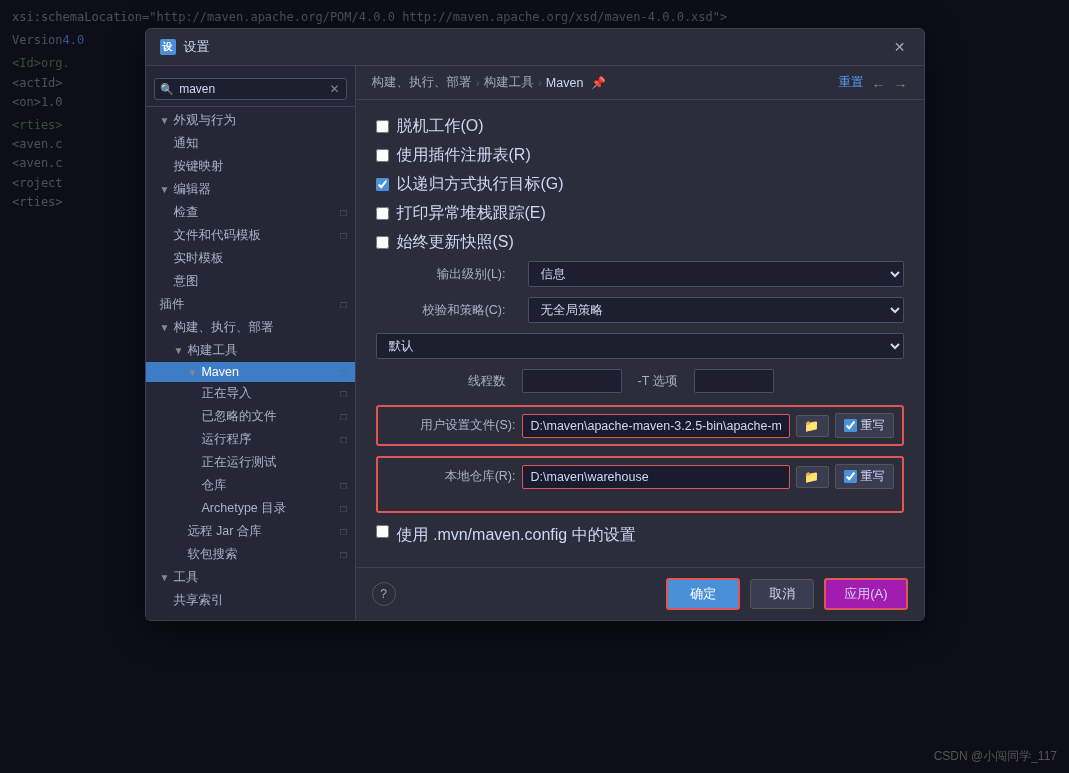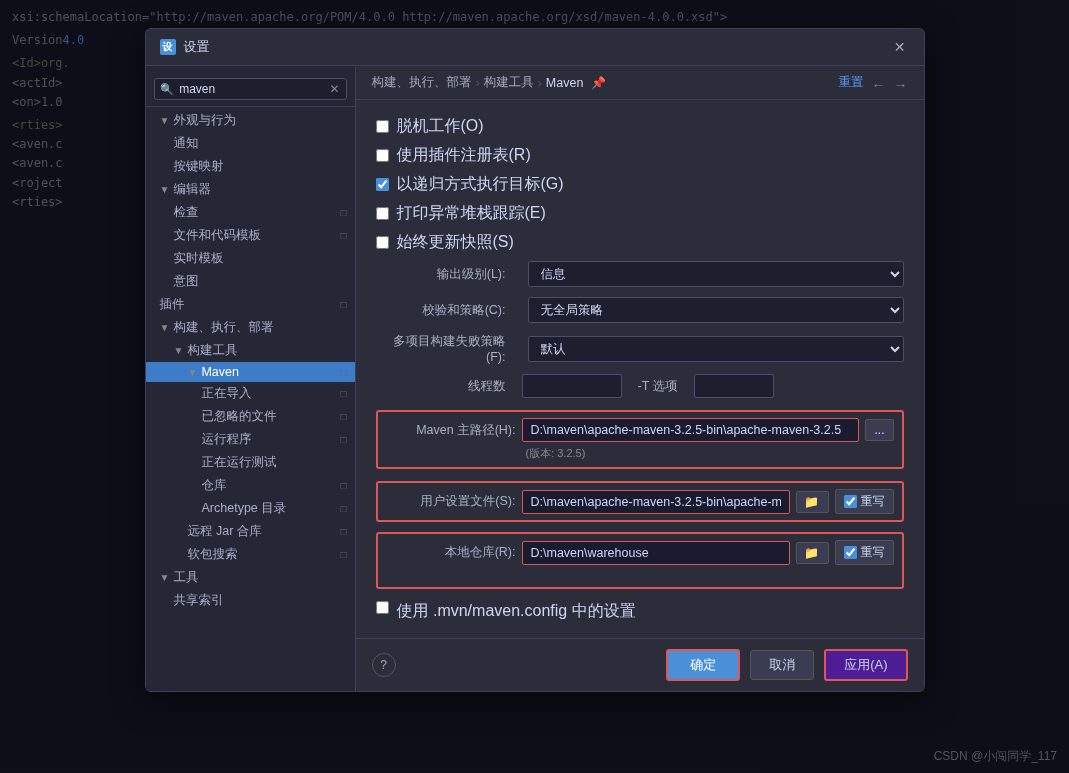--- a/index.html
+++ b/index.html
@@ -462,21 +462,21 @@
       background: #3a3d52;
       border: 1px solid #555;
       color: #cdd6f4;
       padding: 5px 18px;
       cursor: pointer;
       border-radius: 3px;
       font-size: 13px;
     }
 
     .btn-apply {
-      background: #4c1d95;
+      background: #a21caf;
       border: 2px solid #e05555;
       color: #cdd6f4;
       padding: 5px 18px;
       cursor: pointer;
       border-radius: 3px;
       font-size: 13px;
     }
 
     
     .watermark {
@@ -674,43 +674,32 @@
           </div>
 
           <div class="form-row">
             <div class="form-label">校验和策略(C):</div>
             <div class="form-control-wrap">
               <select class="form-select"><option selected="">无全局策略</option><option>严格</option><option>警告</option></select>
             </div>
           </div>
 
           <div class="form-row">
-            <div class="form-label">多项目构建失败策略(F):</div>
             <div class="form-control-wrap">
               <select class="form-select"><option selected="">默认</option><option>失败最快</option><option>永不失败</option></select>
             </div>
           </div>
 
           <div class="thread-row">
             <div class="form-label">线程数</div>
             <input class="thread-input" type="text" style="">
             <span class="thread-extra">-T 选项</span>
             <input class="thread-input" type="text" style="width: 80px;">
           </div>
 
-          <div class="maven-path-container">
-            <div class="form-row path-row" style="margin-bottom:0">
-              <div class="form-label">Maven 主路径(H):</div>
-              <div class="form-control-wrap">
-                <input class="path-input highlighted" type="text" value="D:\maven\apache-maven-3.2.5-bin\apache-maven-3.2.5" style="">
-                <button class="btn-browse">...</button>
-              </div>
-            </div>
-            <div class="version-text" style="padding-left:140px; margin-top:4px">(版本: 3.2.5)</div>
-          </div>
 
           <div class="user-settings-block">
             <div class="form-row path-row" style="margin-bottom:0">
               <div class="form-label">用户设置文件(S):</div>
               <div class="form-control-wrap">
                 <input class="path-input highlighted" type="text" value="D:\maven\apache-maven-3.2.5-bin\apache-maven-3.2.5\conf\settings.xml" style="">
                 <button class="btn-browse">📁</button>
                 <div class="btn-overwrite">
                   <input type="checkbox" checked="" style="accent-color: rgb(74, 144, 217);">
                   <span>重写</span>

